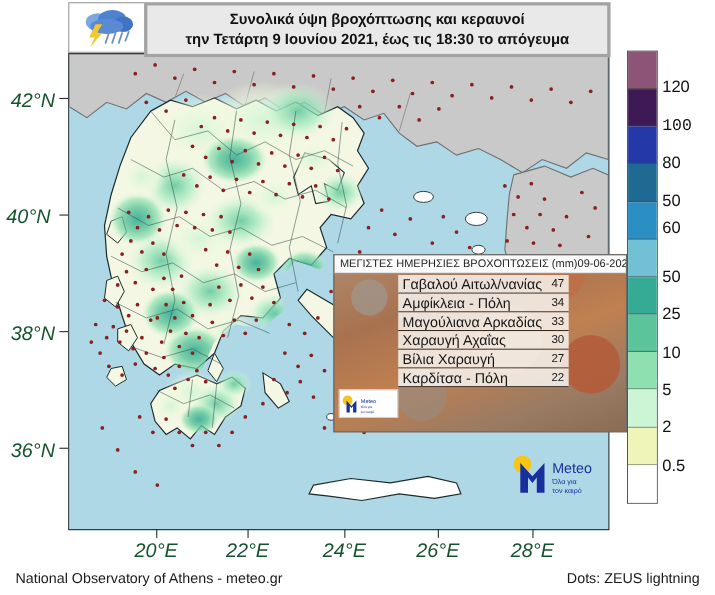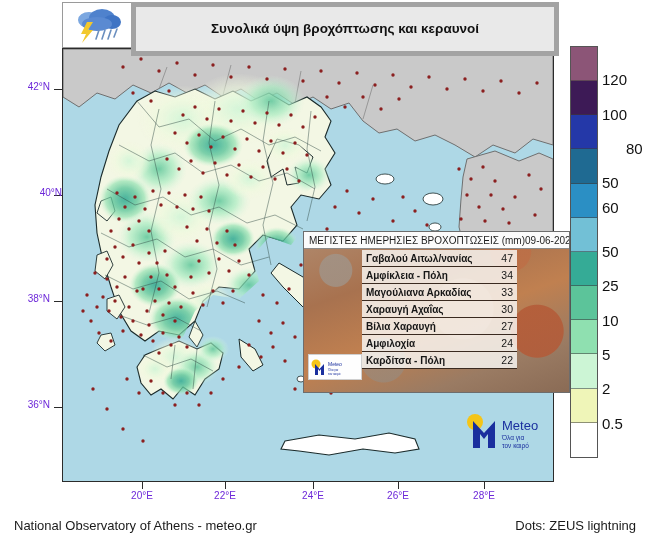--- a/index.html
+++ b/index.html
@@ -10,27 +10,27 @@
 
   
   #map-frame{position:absolute;left:62px;top:48px;width:490px;height:432px;
              border:1px solid #2b2b2b;background:#aed8e6;overflow:hidden;}
   #sea{position:absolute;inset:0;background:#aed8e6;}
 
   svg.overlay{position:absolute;left:0;top:0;width:490px;height:432px;}
 
   
   .tick{position:absolute;background:#2b2b2b;}
-  .ylabel,.xlabel{position:absolute;font-size:10px;color:#6d28d9;white-space:nowrap;}
+  .ylabel,.xlabel{position:absolute;font-size:18px;color:#14532d;white-space:nowrap;font-style:italic;}
   .ylabel{text-align:right;}
   .xlabel{text-align:center;}
 
   
   #title-box{position:absolute;left:131px;top:2px;width:418px;height:44px;
-             background:#e9e9e9;border:5px solid #a3a3a3;
+             background:#e9e9e9;border:3px solid #a3a3a3;
              display:flex;flex-direction:column;align-items:center;justify-content:center;}
   #title-box .tline{font-size:13.5px;font-weight:bold;color:#111;line-height:18px;white-space:nowrap;}
 
   
   #storm-icon-box{position:absolute;left:62px;top:2px;width:69px;height:44px;
                   background:#ffffff;border:1px solid #9a9a9a;
                   display:flex;align-items:center;justify-content:center;}
 
   
   #cbar{position:absolute;left:570px;top:46px;width:28px;height:412px;
@@ -54,21 +54,21 @@
   #table-head{position:absolute;left:0;top:0;width:265px;height:17px;
               background:#fbfbfb;border-bottom:1px solid #8a8a8a;
               display:flex;align-items:center;box-sizing:border-box;padding:0 5px;}
   #table-head .th-title{font-size:10px;color:#1d1d1d;white-space:nowrap;}
   #table-head .th-date{font-size:10px;color:#1d1d1d;margin-left:auto;white-space:nowrap;}
 
   #rows{position:absolute;left:58px;top:18px;width:155px;}
   .trow{height:17px;display:flex;align-items:center;
         background:rgba(252,252,250,.80);
         border-bottom:1px solid #3a2a20;box-sizing:border-box;padding:0 4px;}
-  .trow .tname{font-size:10px;color:#161616;white-space:nowrap;font-weight:bold;}
+  .trow .tname{font-size:13px;color:#161616;white-space:nowrap;}
   .trow .tval{font-size:10.5px;color:#161616;margin-left:auto;}
 
   
   #panel-logo{position:absolute;left:4px;top:122px;width:52px;height:24px;
               background:#fefefe;border:1px solid #cfcfcf;
               display:flex;align-items:center;}
 
   
   #meteo-logo{position:absolute;left:462px;top:408px;width:106px;height:44px;
               display:flex;align-items:center;}
@@ -464,21 +464,21 @@
       </g>
     </svg>
   </div>
 
   <div class="tick" style="left:54px;top:89px;width:8px;height:1px;"></div>
   <div class="tick" style="left:54px;top:195px;width:8px;height:1px;"></div>
   <div class="tick" style="left:54px;top:301px;width:8px;height:1px;"></div>
   <div class="tick" style="left:54px;top:407px;width:8px;height:1px;"></div>
 
   <div class="ylabel" style="left:6px;top:81px;width:44px;">42°N</div>
-  <div class="ylabel" style="left:18px;top:187px;width:44px;">40°N</div>
+  <div class="ylabel" style="left:2px;top:187px;width:44px;">40°N</div>
   <div class="ylabel" style="left:6px;top:293px;width:44px;">38°N</div>
   <div class="ylabel" style="left:6px;top:399px;width:44px;">36°N</div>
 
   <div class="tick" style="left:142px;top:481px;width:1px;height:8px;"></div>
   <div class="tick" style="left:225px;top:481px;width:1px;height:8px;"></div>
   <div class="tick" style="left:313px;top:481px;width:1px;height:8px;"></div>
   <div class="tick" style="left:398px;top:481px;width:1px;height:8px;"></div>
   <div class="tick" style="left:484px;top:481px;width:1px;height:8px;"></div>
 
   <div class="xlabel" style="left:112px;top:490px;width:60px;">20°E</div>
@@ -498,20 +498,21 @@
         <line x1="30" y1="24" x2="27" y2="33"></line>
         <line x1="36" y1="24" x2="33" y2="33"></line>
         <line x1="42" y1="24" x2="39" y2="33"></line>
         <line x1="48" y1="23" x2="45" y2="31"></line>
       </g>
     </svg>
   </div>
 
   <div id="title-box">
     <div class="tline">Συνολικά ύψη βροχόπτωσης  και κεραυνοί</div>
+    <div class="tline">την Τετάρτη 9 Ιουνίου 2021, έως τις 18:30 το απόγευμα</div>
   </div>
 
   <div id="cbar">
       <div class="band" style="height: 8.33333%; background: rgb(140, 85, 119);"></div>
       <div class="band" style="height: 8.33333%; background: rgb(61, 26, 86);"></div>
       <div class="band" style="height: 8.33333%; background: rgb(36, 56, 168);"></div>
       <div class="band" style="height: 8.33333%; background: rgb(31, 106, 146);"></div>
       <div class="band" style="height: 8.33333%; background: rgb(43, 143, 196);"></div>
       <div class="band" style="height: 8.33333%; background: rgb(114, 192, 214);"></div>
       <div class="band" style="height: 8.33333%; background: rgb(53, 171, 150);"></div>
@@ -543,24 +544,20 @@
         </div>
         <div class="trow">
           <span class="tname">Χαραυγή Αχαΐας</span>
           <span class="tval">30</span>
         </div>
         <div class="trow">
           <span class="tname">Βίλια Χαραυγή</span>
           <span class="tval">27</span>
         </div>
         <div class="trow">
-          <span class="tname">Αμφιλοχία</span>
-          <span class="tval">24</span>
-        </div>
-        <div class="trow">
           <span class="tname">Καρδίτσα - Πόλη</span>
           <span class="tval">22</span>
         </div>
       </div>
 
     <div id="panel-logo">
       <svg width="50" height="20" viewBox="0 0 50 20">
         <circle cx="7" cy="7" r="4.5" fill="#f5c518"></circle>
         <path d="M6,18 L6,7 L10.5,12 L15,7 L15,18 L12,18 L12,12 L10.5,14 L9,12 L9,18 Z" fill="#1a2f9e"></path>
         <text x="19" y="9" font-size="5" fill="#1a2f9e" class="logo-text">Meteo</text>
@@ -577,22 +574,22 @@
       <text x="40" y="22" font-size="13" fill="#1a2f9e" class="logo-text">Meteo</text>
       <text x="40" y="32" font-size="6.5" fill="#1a2f9e" class="logo-text">Όλα για</text>
       <text x="40" y="40" font-size="6.5" fill="#1a2f9e" class="logo-text">τον καιρό</text>
     </svg>
   </div>
 
   <div id="footer-left">National Observatory of Athens - meteo.gr</div>
   <div id="footer-right">Dots: ZEUS lightning</div>
 
 <div class="cb-label" style="top: 71.3333px;">120</div>
-    <div class="cb-label" style="top: 105.667px;">100</div>
-    <div class="cb-label" style="top: 140px; margin-left: 24px;">80</div>
+    <div class="cb-label" style="top: 105.667px; font-family: Liberation Mono, monospace;">100</div>
+    <div class="cb-label" style="top: 140px;">80</div>
     <div class="cb-label" style="top: 174.333px;">50</div>
     <div class="cb-label" style="top: 199px;">60</div>
     <div class="cb-label" style="top: 243px;">50</div>
     <div class="cb-label" style="top: 277.333px;">25</div>
     <div class="cb-label" style="top: 311.667px;">10</div>
     <div class="cb-label" style="top: 346px;">5</div>
     <div class="cb-label" style="top: 380.333px;">2</div>
     <div class="cb-label" style="top: 414.667px;">0.5</div>
   </div>
 

